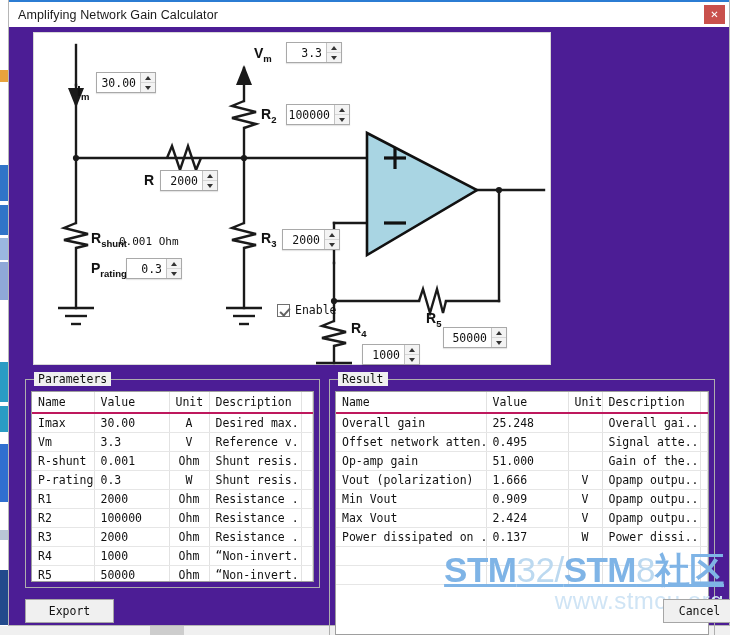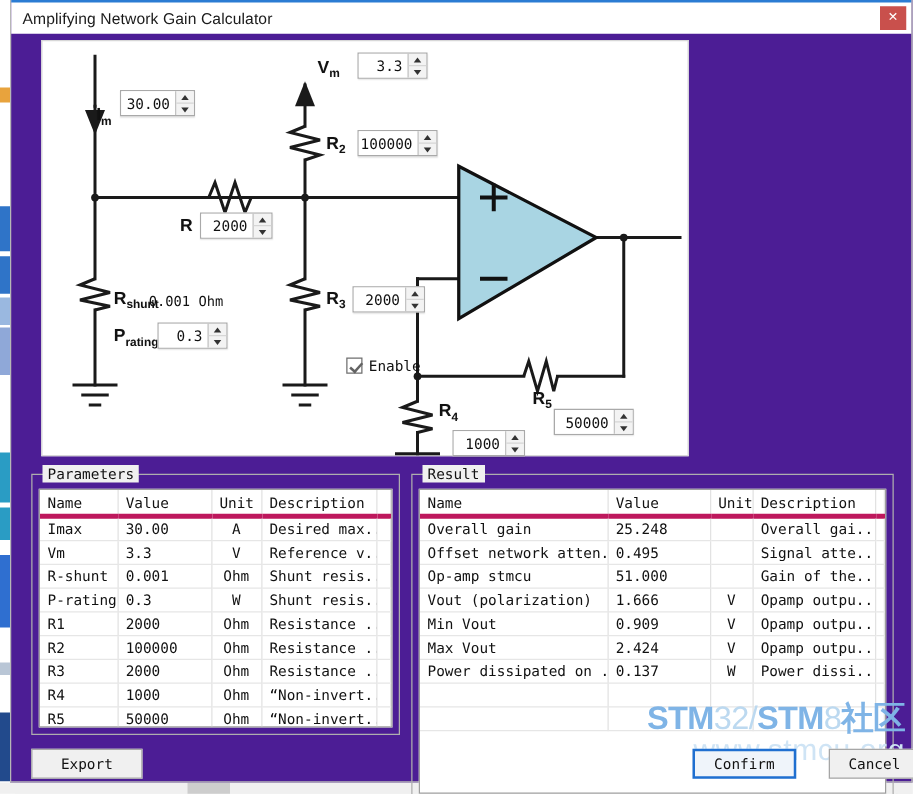--- a/index.html
+++ b/index.html
@@ -128,22 +128,22 @@
     transform: translate(-50%, -50%);
     width: 0; height: 0;
     border-left: 3.5px solid transparent;
     border-right: 3.5px solid transparent;
   }
   .spin .arrows .up::after { border-bottom: 4px solid #333; }
   .spin .arrows .dn::after { border-top: 4px solid #333; }
 
   
   #enable-row {
-    position: absolute; left: 243px; top: 253px;
-    display: flex; align-items: flex-start; gap: 5px;
+    position: absolute; left: 243px; top: 270px;
+    display: flex; align-items: flex-end; gap: 5px;
   }
   #enable-box {
     width: 13px; height: 13px;
     border: 1px solid #6f6f6f; background: #fff;
     position: relative; cursor: pointer;
   }
   #enable-box::after {
     content: ""; position: absolute;
     left: 4px; top: 1px; width: 4px; height: 8px;
     border: solid #636363; border-width: 0 2px 2px 0;
@@ -183,21 +183,21 @@
   table.grid th, table.grid td {
     border-right: 1px solid #e2e2e2;
     border-bottom: 1px solid #e6e6e6;
     text-align: left;
     padding: 0 0 0 6px;
     height: 19px;
     font-weight: normal;
     overflow: hidden; white-space: nowrap;
   }
   table.grid th { height: 21px; }
-  table.grid tr:first-child th { border-bottom: 4px solid #be185d; }
+  table.grid tr:first-child th { border-bottom: 2px solid #be185d; }
   .col-unit { text-align: center !important; padding-left: 0 !important; }
 
   
   .btn {
     position: absolute;
     height: 24px;
     background: #f0f0f0;
     border: 1px solid #a6a6a6;
     font-family: "DejaVu Sans Mono", monospace;
     font-size: 11.5px; color: #111;
@@ -209,22 +209,23 @@
     background: #eff4fa;
   }
 
   
   #watermark {
     position: absolute; right: 5px; bottom: 12px;
     pointer-events: none; text-align: right; line-height: 1;
   }
   #wm-line1 {
     font-family: "Liberation Sans", sans-serif;
-    font-size: 26px; font-weight: bold; letter-spacing: -.5px;
+    font-size: 35px; font-weight: bold; letter-spacing: -.5px;
     color: #7fb4e6;
+    text-decoration: underline;
   }
   #wm-line1 .light { color: #bcd9f0; font-weight: normal; }
   #wm-line2 {
     font-family: "Liberation Sans", sans-serif;
     font-size: 24px; color: #cfe4f5; margin-top: 2px; letter-spacing: .5px;
   }
 </style>
 </head>
 <body>
 
@@ -553,21 +554,21 @@
               <td></td>
             </tr>
           <tr>
               <td>Offset network atten...</td>
               <td>0.495</td>
               <td class="col-unit"></td>
               <td>Signal atte...</td>
               <td></td>
             </tr>
           <tr>
-              <td>Op-amp stmcu</td>
+              <td>Op-amp gain</td>
               <td>51.000</td>
               <td class="col-unit"></td>
               <td>Gain of the...</td>
               <td></td>
             </tr>
           <tr>
               <td>Vout (polarization)</td>
               <td>1.666</td>
               <td class="col-unit">V</td>
               <td>Opamp outpu...</td>
@@ -615,19 +616,16 @@
   </div>
 
   <div id="watermark">
     <div id="wm-line1"><span>STM</span><span class="light">32/</span><span>STM</span><span class="light">8</span><span>社区</span></div>
     <div id="wm-line2">www.stmcu.org</div>
   </div>
 
   <div class="btn" id="export-button" style="left:16px; top:599px; width:89px;">
     <span>Export</span>
   </div>
-  <div class="btn" id="confirm-button" style="left:545px; top:599px; width:83px;">
-    <span>Confirm</span>
-  </div>
   <div class="btn" id="cancel-button" style="left:634px; top:599px; width:73px;margin-left:20px;">
     <span>Cancel</span>
   </div>
 </div>
 
 </body></html>

